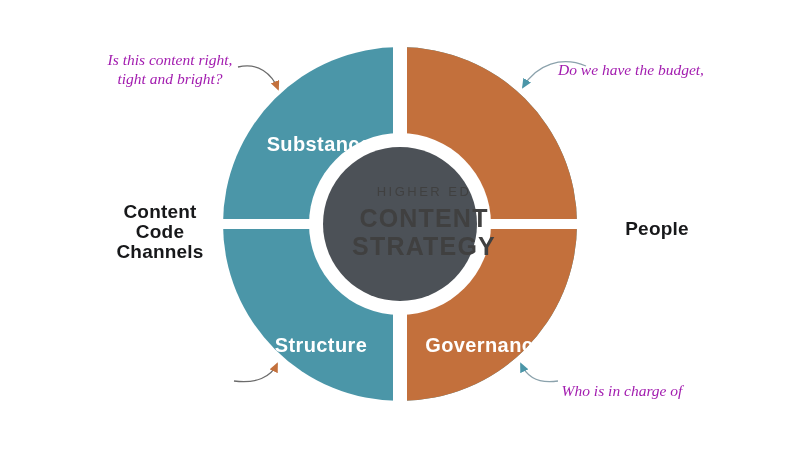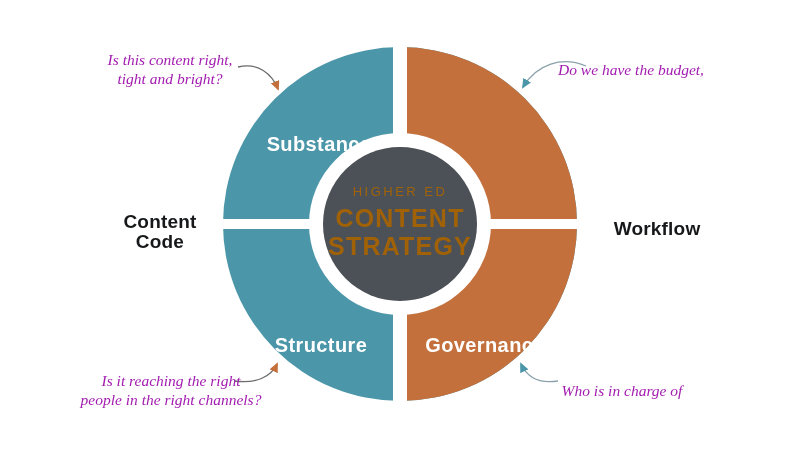--- a/index.html
+++ b/index.html
@@ -25,21 +25,21 @@
     letter-spacing: 0.4px;
     margin-top: 20px;
   }
   .side-label {
     color: #17181a;
     font-weight: bold;
     font-size: 19px;
     line-height: 20px;
     letter-spacing: 0.2px;
   }
-  .center-text { color: #a16207; }
+  .center-text { color: #404040; margin-left: 24px; }
   .center-kicker {
     font-size: 13px;
     font-weight: 400;
     letter-spacing: 2.5px;
     margin-bottom: 5px;
   }
   .center-big {
     font-size: 25px;
     font-weight: bold;
     letter-spacing: 1.2px;
@@ -89,34 +89,31 @@
 
   <div class="abs-center center-text" style="left:400px; top:222px;">
     <div class="center-kicker">HIGHER ED</div>
     <div class="center-big">CONTENT</div>
     <div class="center-big">STRATEGY</div>
   </div>
 
   <div class="abs-center side-label" style="left:160px; top:232px;">
     <div>Content</div>
     <div>Code</div>
+    <div>Channels</div>
   </div>
 
   <div class="abs-center side-label" style="left:657px; top:229px;">
-    <div>Workflow</div>
+    <div>People</div>
   </div>
 
   <div class="abs-center annotation" style="left:170px; top:69px;">
     <div>Is this content right,</div>
     <div>tight and bright?</div>
   </div>
   <div class="abs-center annotation" style="left:631px; top:69px;">
     <div>Do we have the budget,</div>
   </div>
-  <div class="abs-center annotation" style="left:171px; top:390px;">
-    <div>Is it reaching the right</div>
-    <div>people in the right channels?</div>
-  </div>
   <div class="abs-center annotation" style="left:622px; top:390px;">
     <div>Who is in charge of</div>
   </div>
 
 </div>
 
 </body></html>

